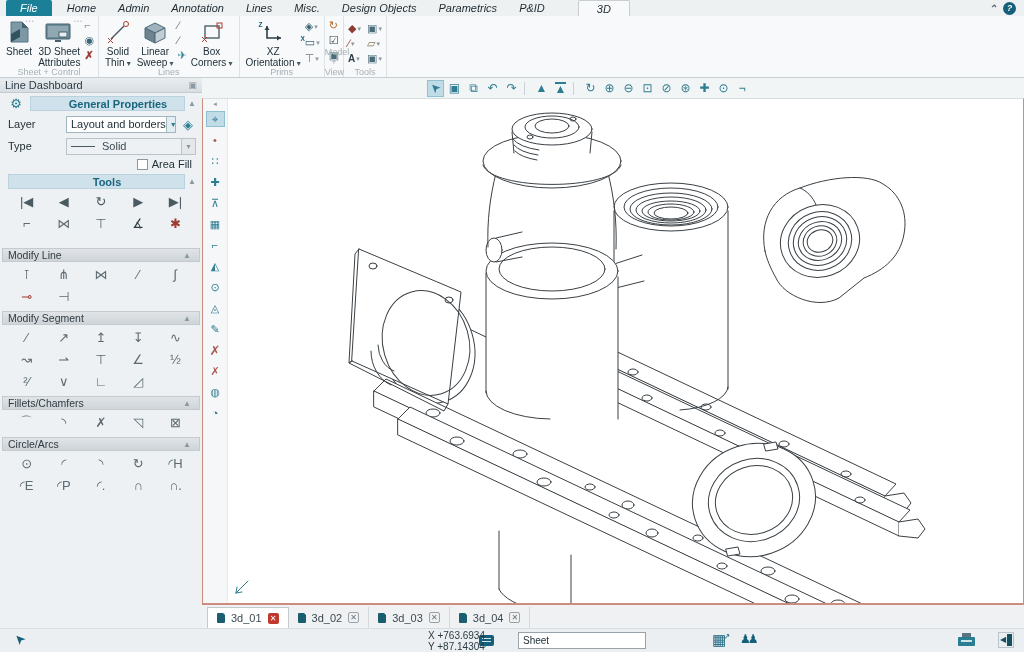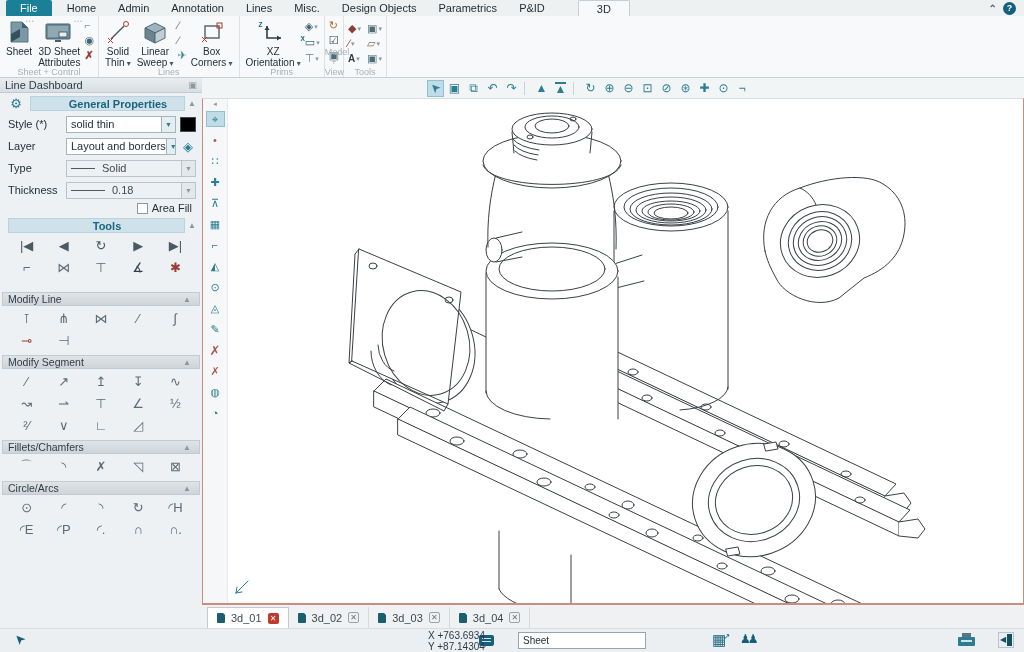--- a/index.html
+++ b/index.html
@@ -1,21 +1,21 @@
 <!DOCTYPE html>
 <html><head>
 <meta charset="utf-8">
 <style>
   * { box-sizing: border-box; margin:0; padding:0; }
   body { background:#cfd4d8; font-family:"Liberation Sans", sans-serif; }
   .app { position:relative; width:1024px; height:652px; background:#eceff1; overflow:hidden;
          font-family:"Liberation Sans", sans-serif; color:#22313a; }
 
   
-  .menubar { height:16px; background:#eef1f2; display:flex; align-items:stretch; padding-left:6px; }
+  .menubar { height:16px; background:#eef1f2; display:flex; align-items:stretch; padding-left:6px;font-style:italic; }
   .mi { font-size:11px; color:#1e2a30; padding:0 11px; display:flex; align-items:center; cursor:default; }
   .mi.file { background:#1b7f98; color:#fff; border-radius:2px 2px 0 0; padding:0 14px; margin-right:4px; }
   .mi.active { background:#f7f9fa; border:1px solid #c9ced2; border-bottom:none; border-radius:2px 2px 0 0;
                margin-left:22px; padding:0 18px; }
   .winbtns { margin-left:auto; display:flex; align-items:center; gap:6px; padding-right:8px; }
   .chevup { color:#5a6a72; font-size:10px; font-weight:bold; }
   .helpbadge { width:13px; height:13px; border-radius:50%; background:#14607a; color:#fff; font-size:9px;
                display:flex; align-items:center; justify-content:center; font-weight:bold; }
 
   
@@ -318,55 +318,39 @@
         <span>Line Dashboard</span>
         <span class="pin">▣</span>
       </div>
 
       <div class="pheader">
         <span class="gear">⚙</span>
         <span class="bluebar">General Properties</span>
         <span class="coltri">▲</span>
       </div>
 
-      <div class="frow">
-        <span class="flabel">Style (*)</span>
-        <span class="combo">
-          <span>solid thin</span>
-          <span class="chev">▼</span>
-        </span>
-        <span class="swatch"></span>
-      </div>
 
       <div class="frow">
         <span class="flabel">Layer</span>
         <span class="combo">
           <span>Layout and borders</span>
           <span class="chev">▼</span>
         </span>
         <span class="layericon">◈</span>
       </div>
 
       <div class="frow">
         <span class="flabel">Type</span>
         <span class="combo disabled">
           <span class="dash"></span>
           <span>Solid</span>
           <span class="chev">▼</span>
         </span>
       </div>
 
-      <div class="frow">
-        <span class="flabel">Thickness</span>
-        <span class="combo disabled">
-          <span class="dash long"></span>
-          <span>0.18</span>
-          <span class="chev">▼</span>
-        </span>
-      </div>
 
       <div class="checkrow">
         <span class="cbox"></span>
         <span>Area Fill</span>
       </div>
 
       <div class="pheader" style="margin-left:8px;">
         <span class="bluebar">Tools</span>
         <span class="coltri">▲</span>
       </div>

